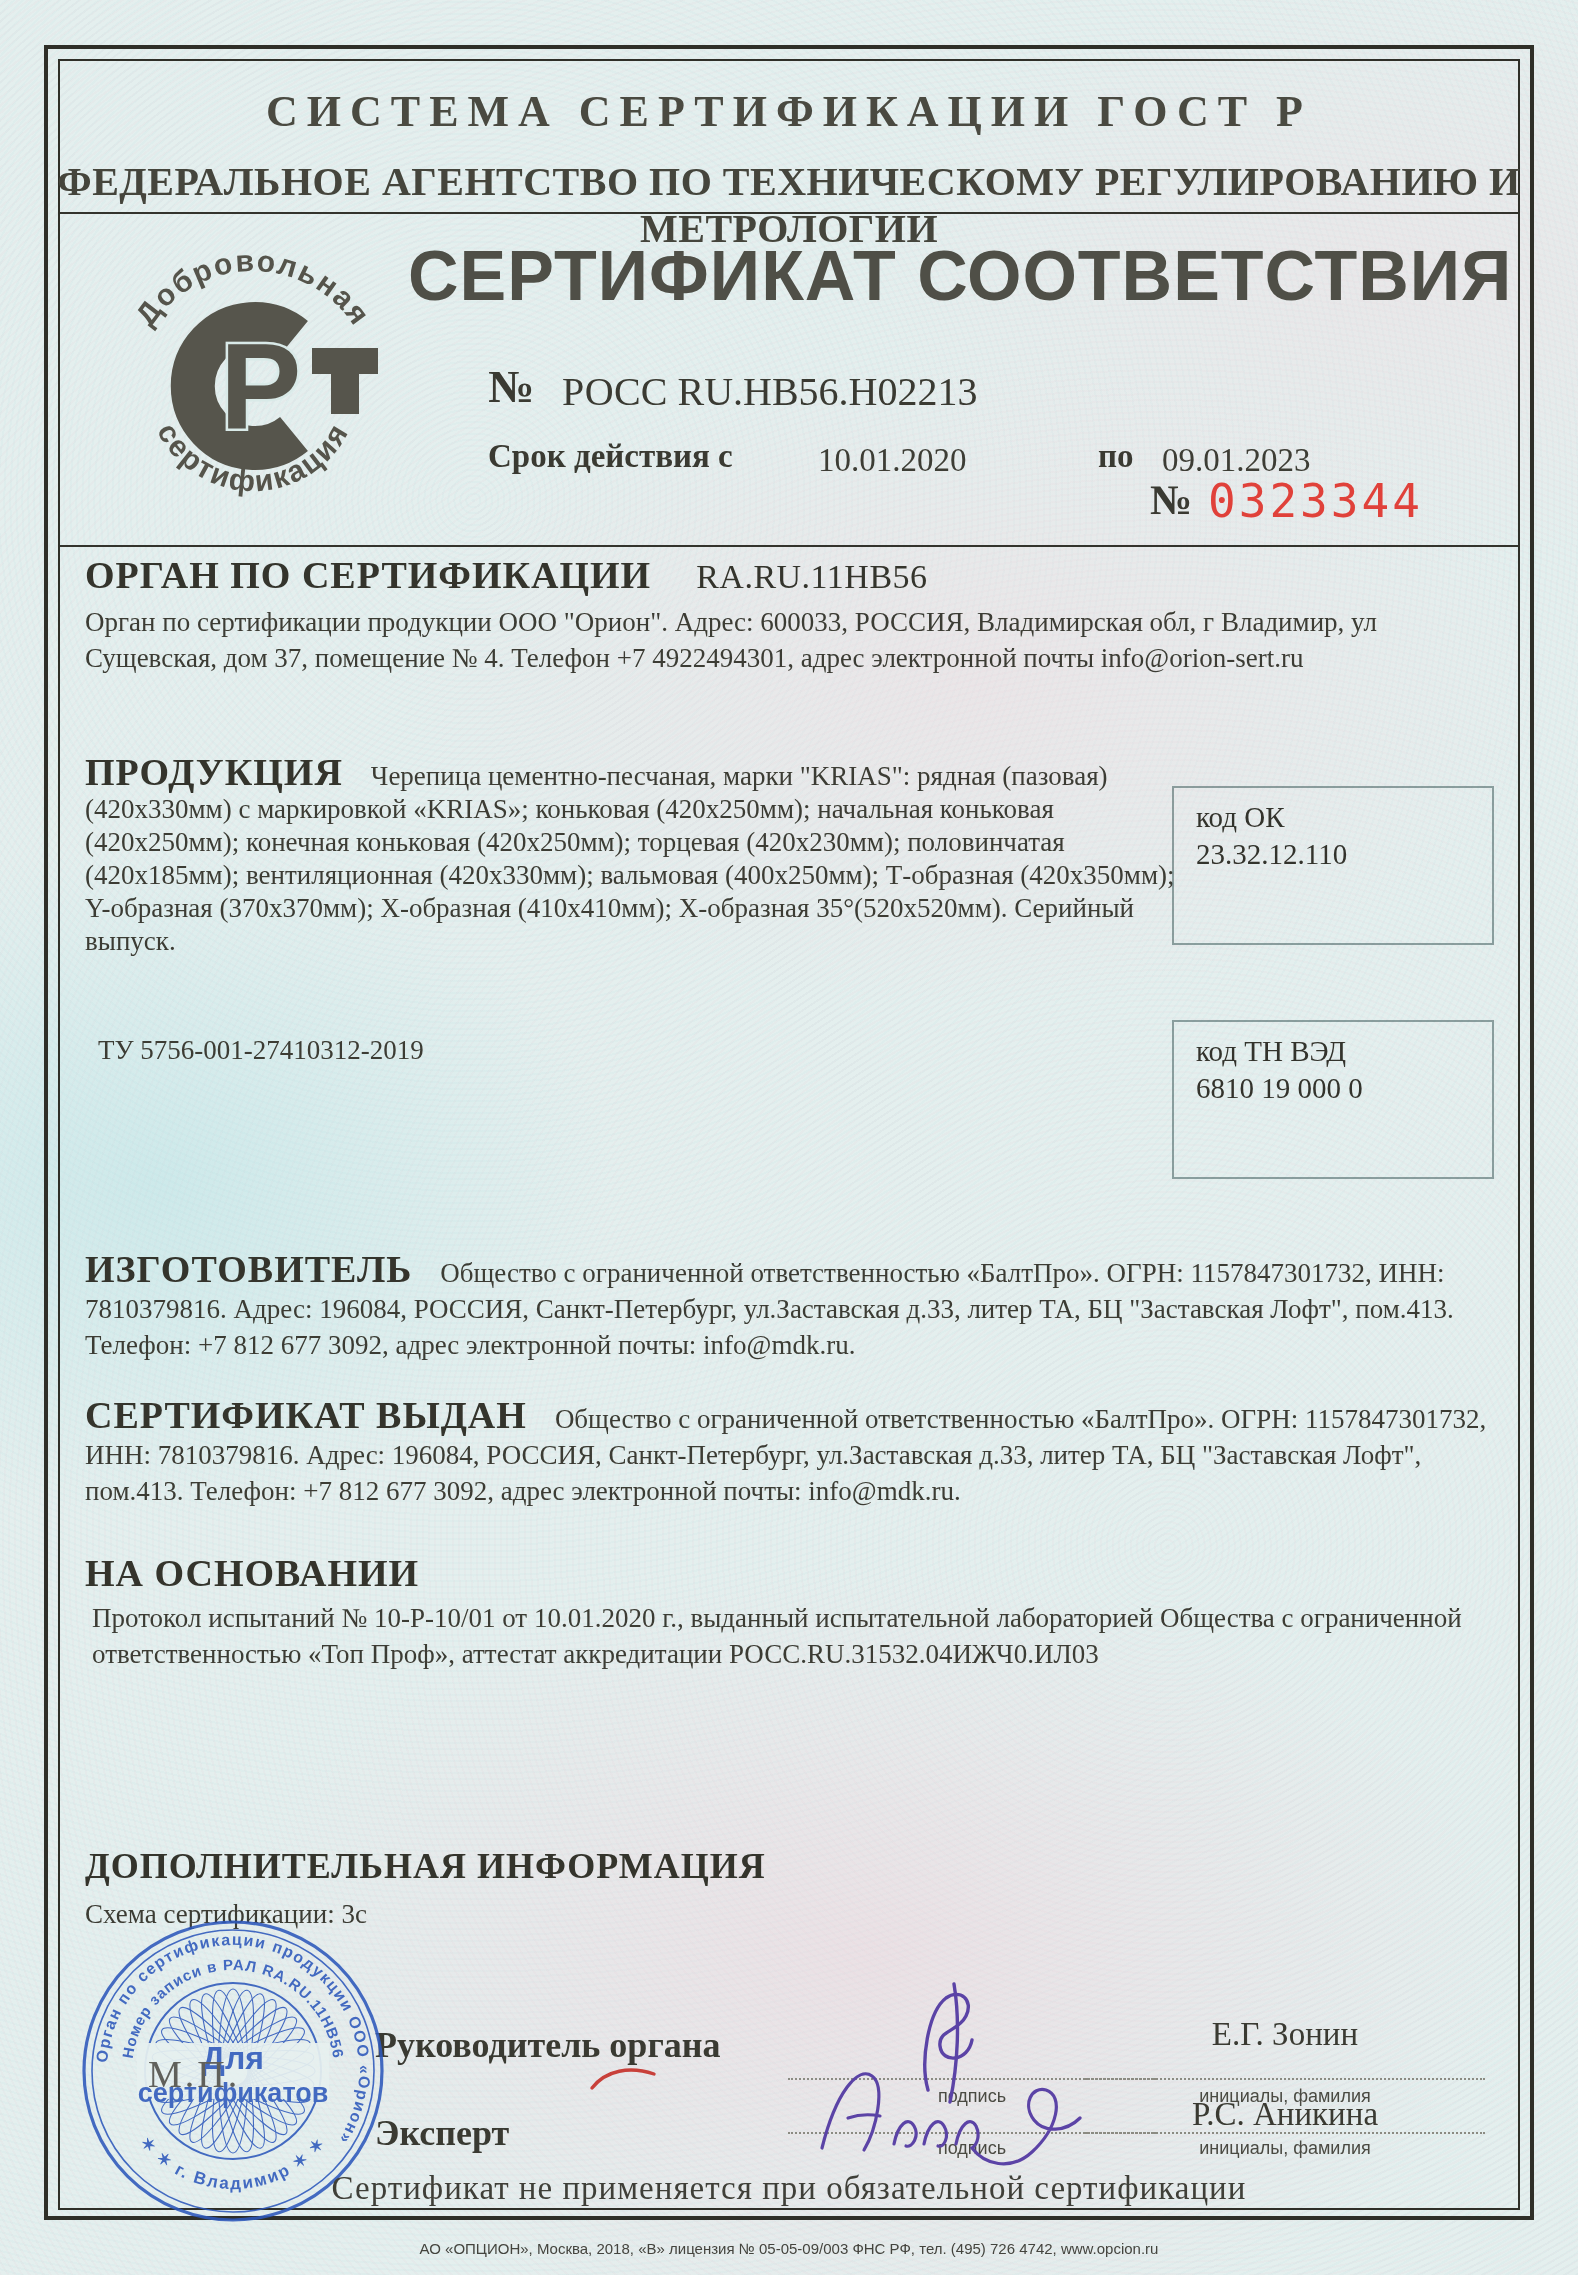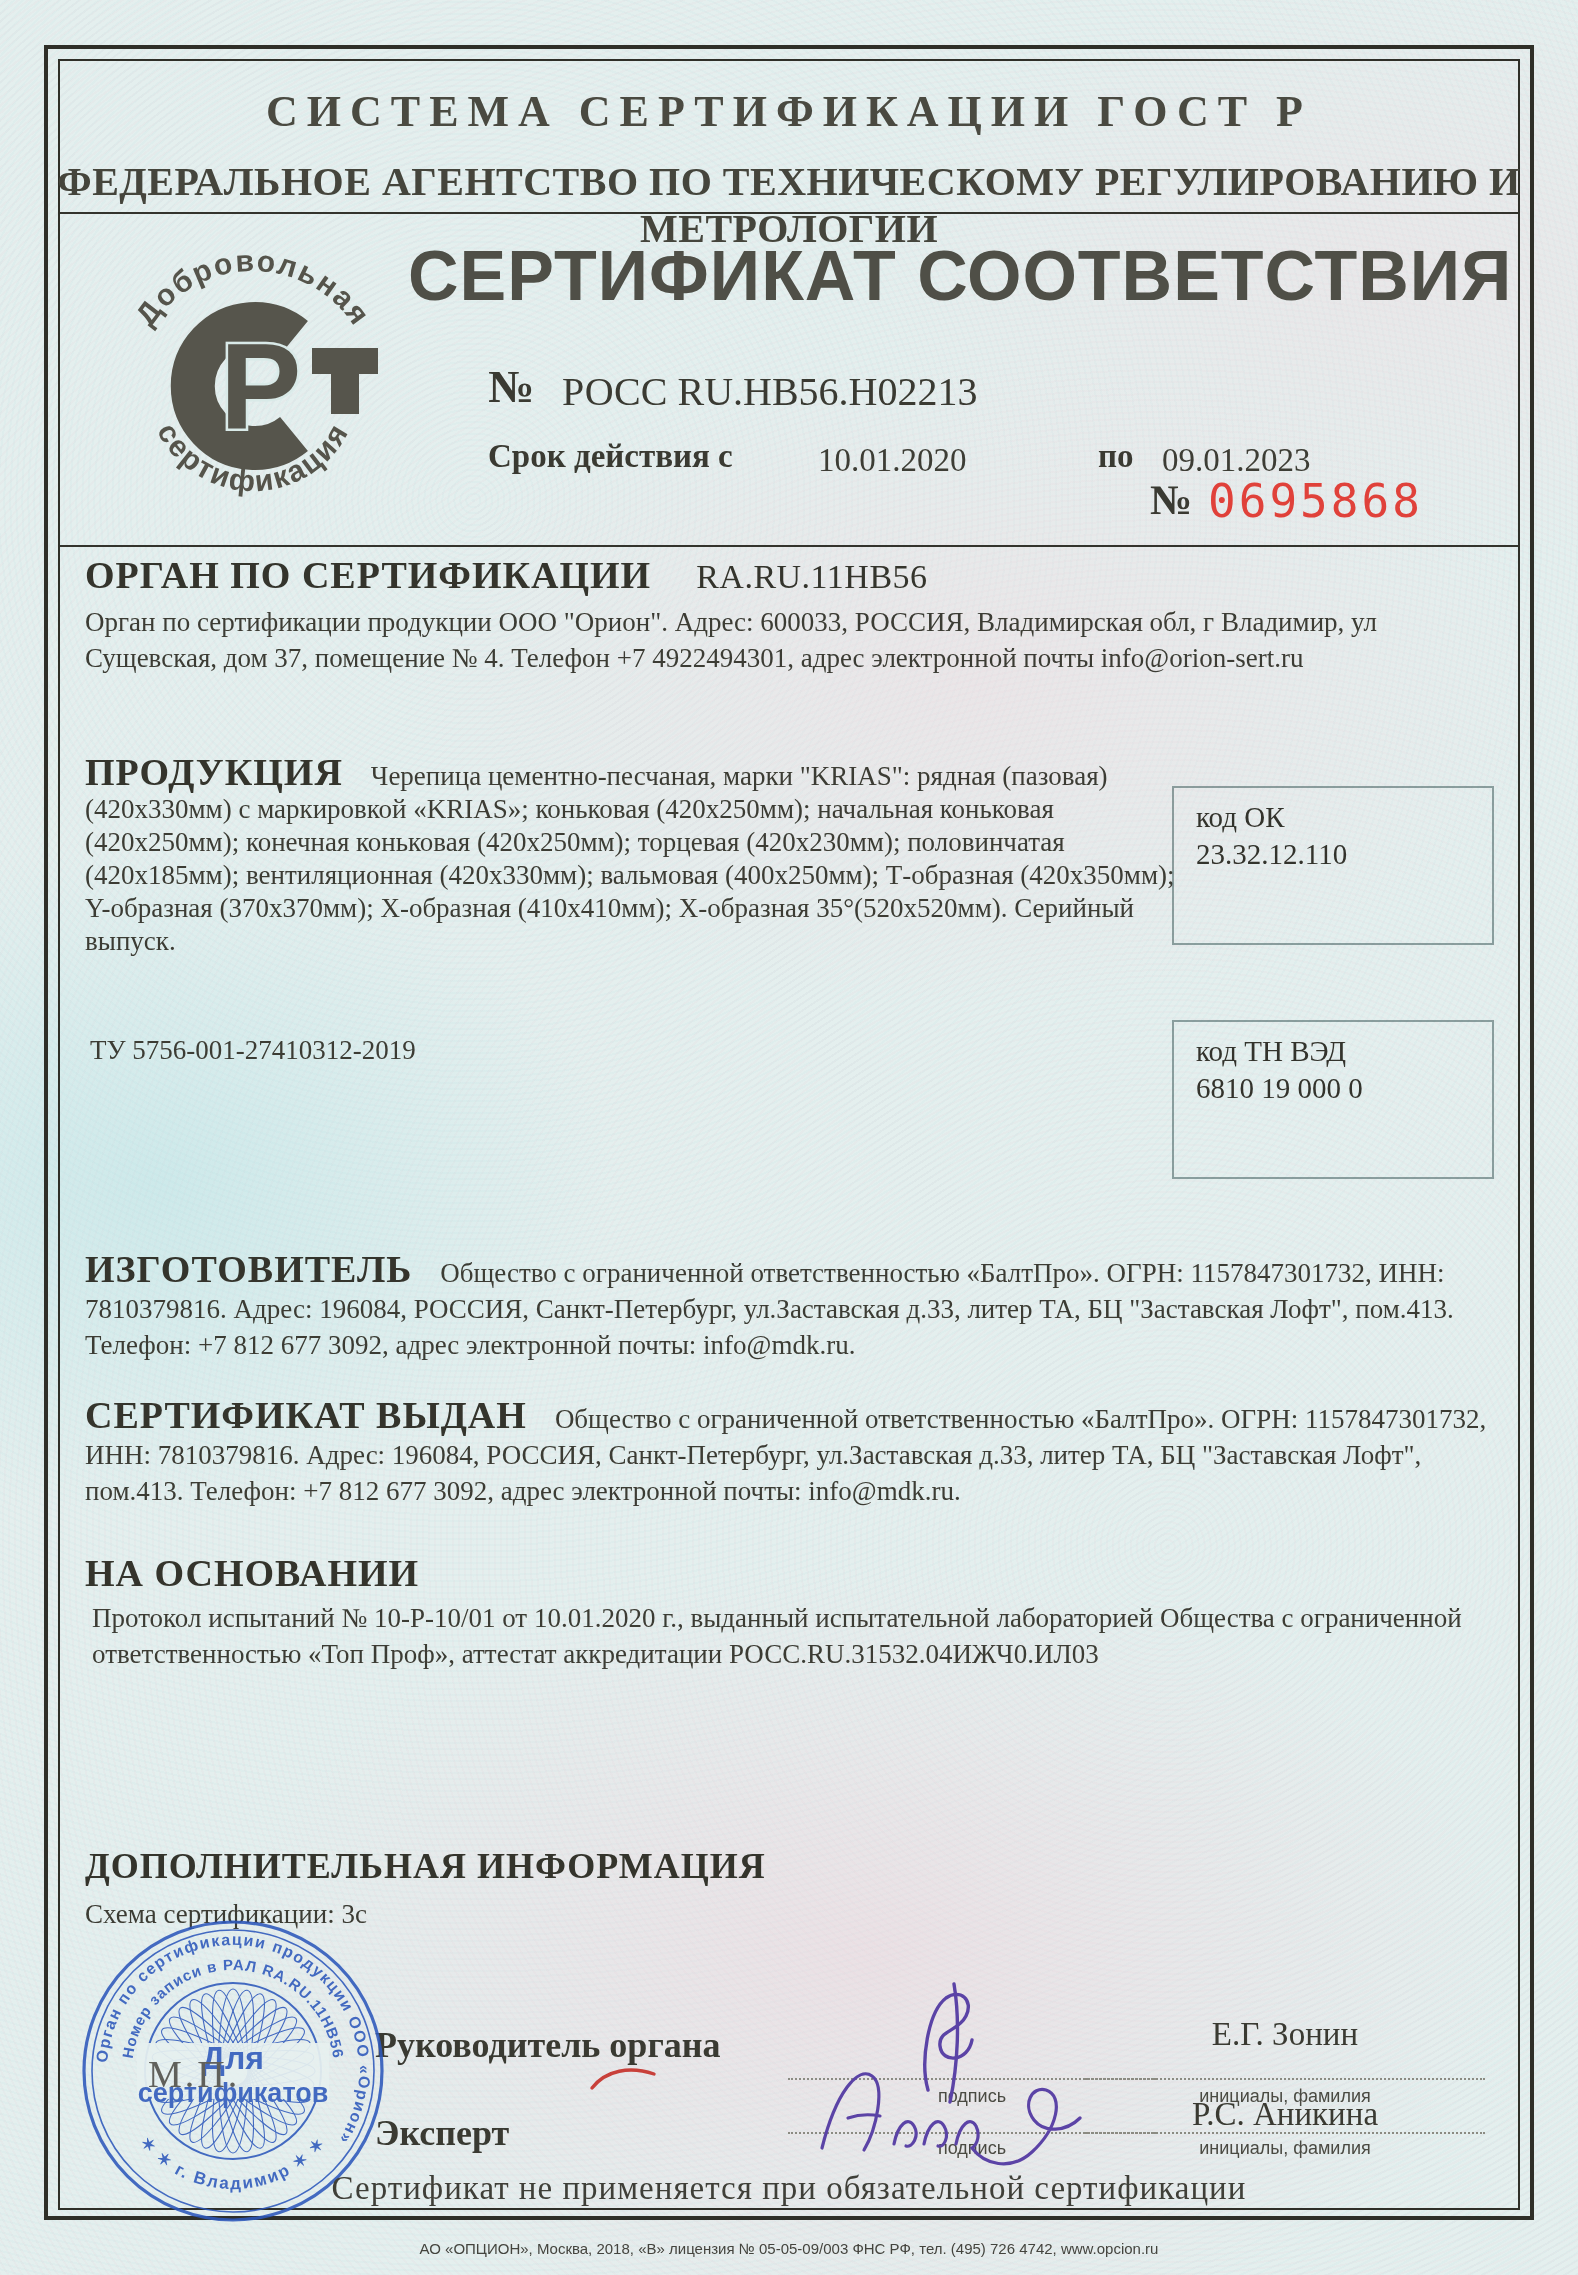--- a/index.html
+++ b/index.html
@@ -35,21 +35,21 @@
   .organ-line{left:85px;top:556px;}
   .organ-code{font-size:34px;margin-left:45px;font-weight:normal;letter-spacing:.5px;}
   .organ-body{left:85px;top:604px;width:1420px;}
   .prod{left:85px;top:756px;width:1092px;font-size:27px;line-height:33px;color:#3c3c34;}
   .prod .sec-h{line-height:33px;}
   .inline-gap{margin-right:28px;}
   .code-box{border:2px solid rgba(47,77,77,.5);padding:11px 0 0 22px;font-size:29px;line-height:37px;color:#33332c;}
   .box-ok{left:1172px;top:786px;width:296px;height:144px;}
   .box-tnved{left:1172px;top:1020px;width:296px;height:144px;}
   .conf-h{left:85px;top:988px;font-size:36px;}
-  .conf-t{left:90px;top:1032px;}
+  .conf-t{left:98px;top:1032px;}
   .manu{left:85px;top:1250px;width:1428px;}
   .issued{left:85px;top:1396px;width:1432px;}
   .basis-h{left:85px;top:1554px;}
   .basis-t{left:92px;top:1600px;width:1420px;}
   .add-h{left:85px;top:1848px;font-size:36px;}
   .add-t{left:85px;top:1896px;}
   .sig-label{font-size:36px;font-weight:bold;color:#3a3a32;}
   .dotline{border-bottom:2px dotted #8b8b82;}
   .caption{font-family:"Liberation Sans",sans-serif;font-size:18px;color:#4a4a42;text-align:center;}
   .sig-name{font-size:33px;text-align:center;color:#3a3a32;}
@@ -93,21 +93,21 @@
 
   <span class="abs num-label">№</span>
   <span class="abs num-value">РОСС RU.НВ56.Н02213</span>
 
   <span class="abs val-label">Срок действия  с</span>
   <span class="abs val-from">10.01.2020</span>
   <span class="abs val-to-label">по</span>
   <span class="abs val-to">09.01.2023</span>
 
   <span class="abs form-no-label">№</span>
-  <span class="abs form-no" style="color:#e0413a;">0695868</span>
+  <span class="abs form-no" style="color:#e0413a;">0323344</span>
 
   <div class="rule" style="top:545px;"></div>
 
   <div class="abs organ-line">
     <span class="sec-h">ОРГАН ПО СЕРТИФИКАЦИИ</span><span class="sec-h organ-code">RA.RU.11НВ56</span>
   </div>
   <div class="abs organ-body body-t">Орган по сертификации продукции ООО "Орион". Адрес: 600033, РОССИЯ, Владимирская обл, г Владимир, ул Сущевская, дом 37, помещение № 4. Телефон +7 4922494301, адрес электронной почты info@orion-sert.ru</div>
 
   <div class="abs prod">
     <span class="sec-h inline-gap">ПРОДУКЦИЯ</span><span>Черепица цементно-песчаная, марки "KRIAS": рядная (пазовая) (420х330мм) с маркировкой «KRIAS»; коньковая (420х250мм); начальная коньковая (420х250мм); конечная коньковая (420х250мм); торцевая (420х230мм); половинчатая (420х185мм); вентиляционная (420х330мм); вальмовая (400х250мм); Т-образная (420х350мм); Y-образная (370х370мм); Х-образная (410х410мм); Х-образная 35°(520х520мм). Серийный выпуск.</span>

